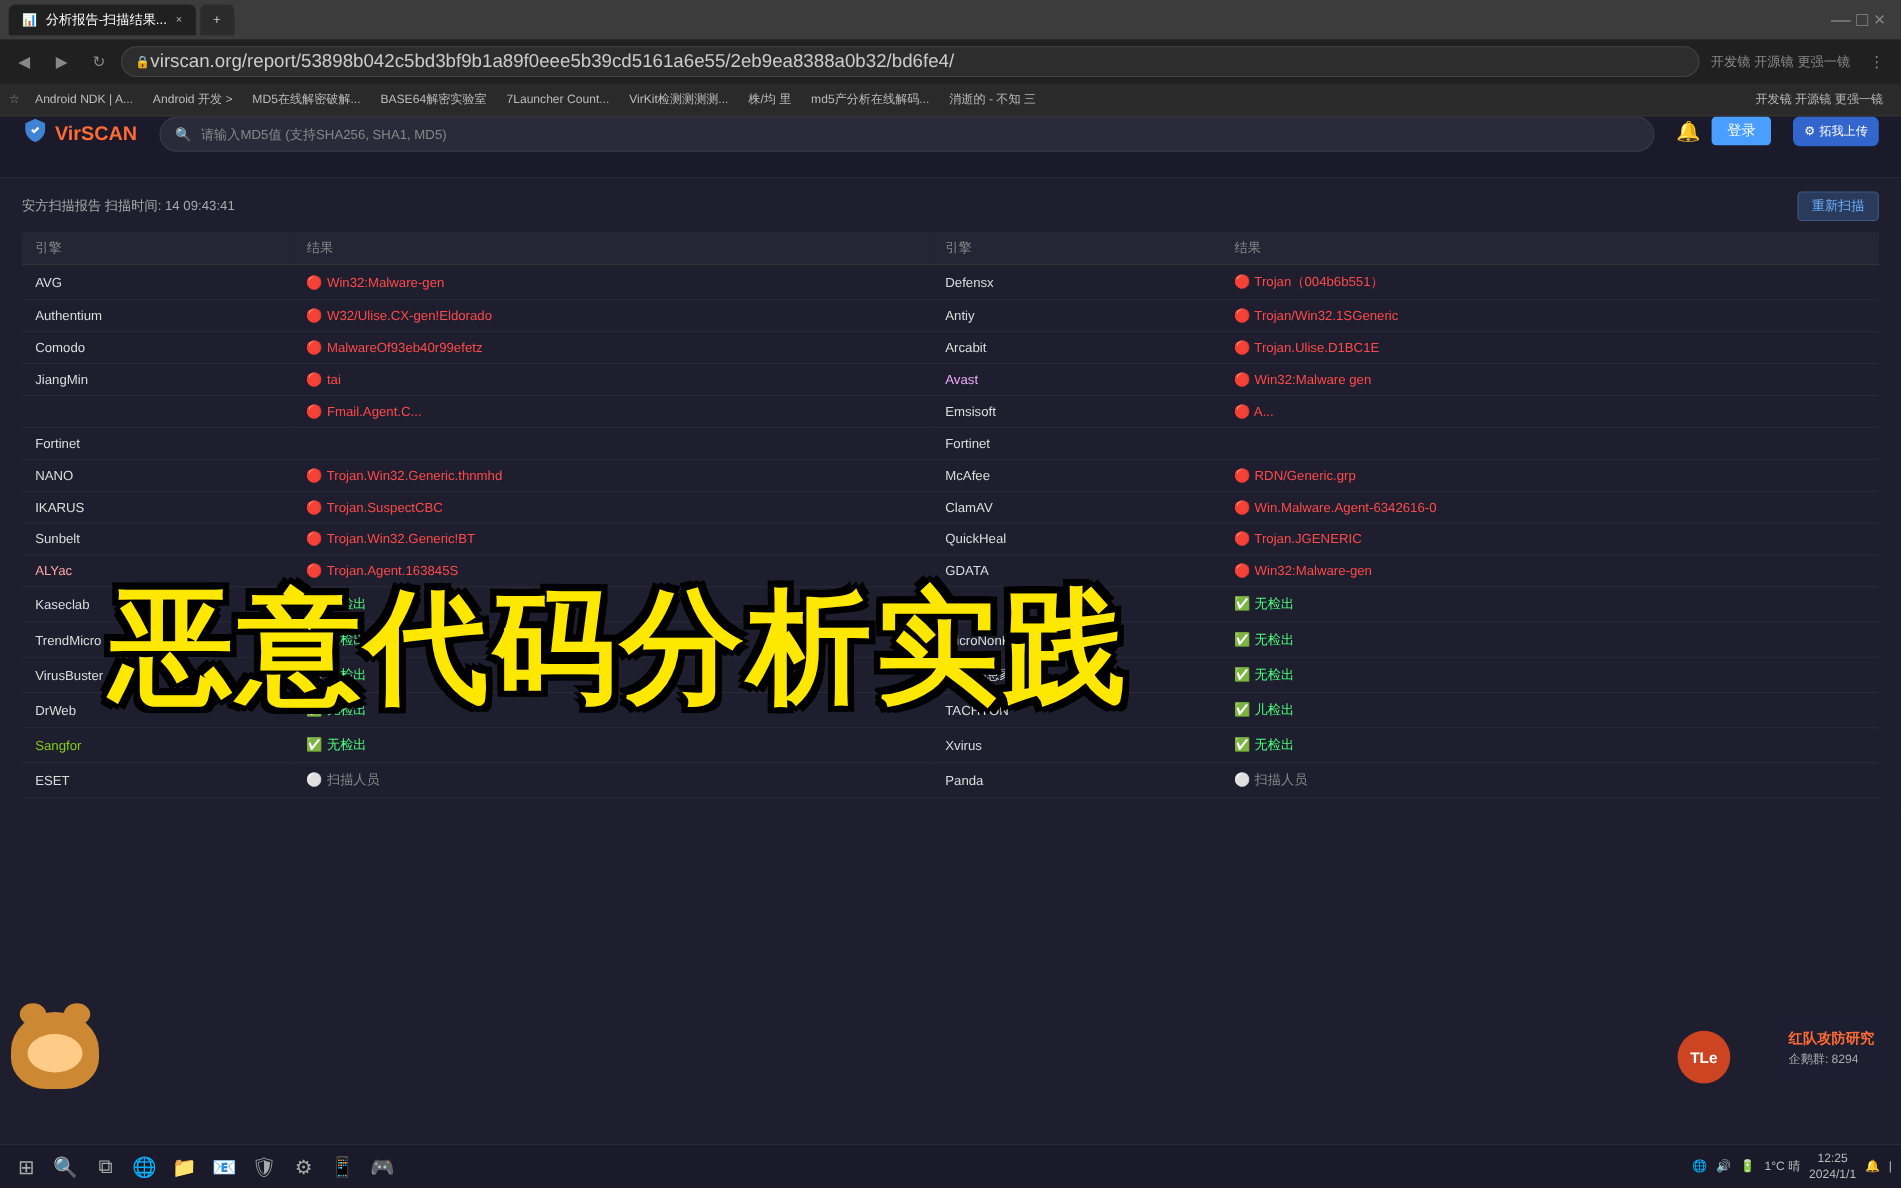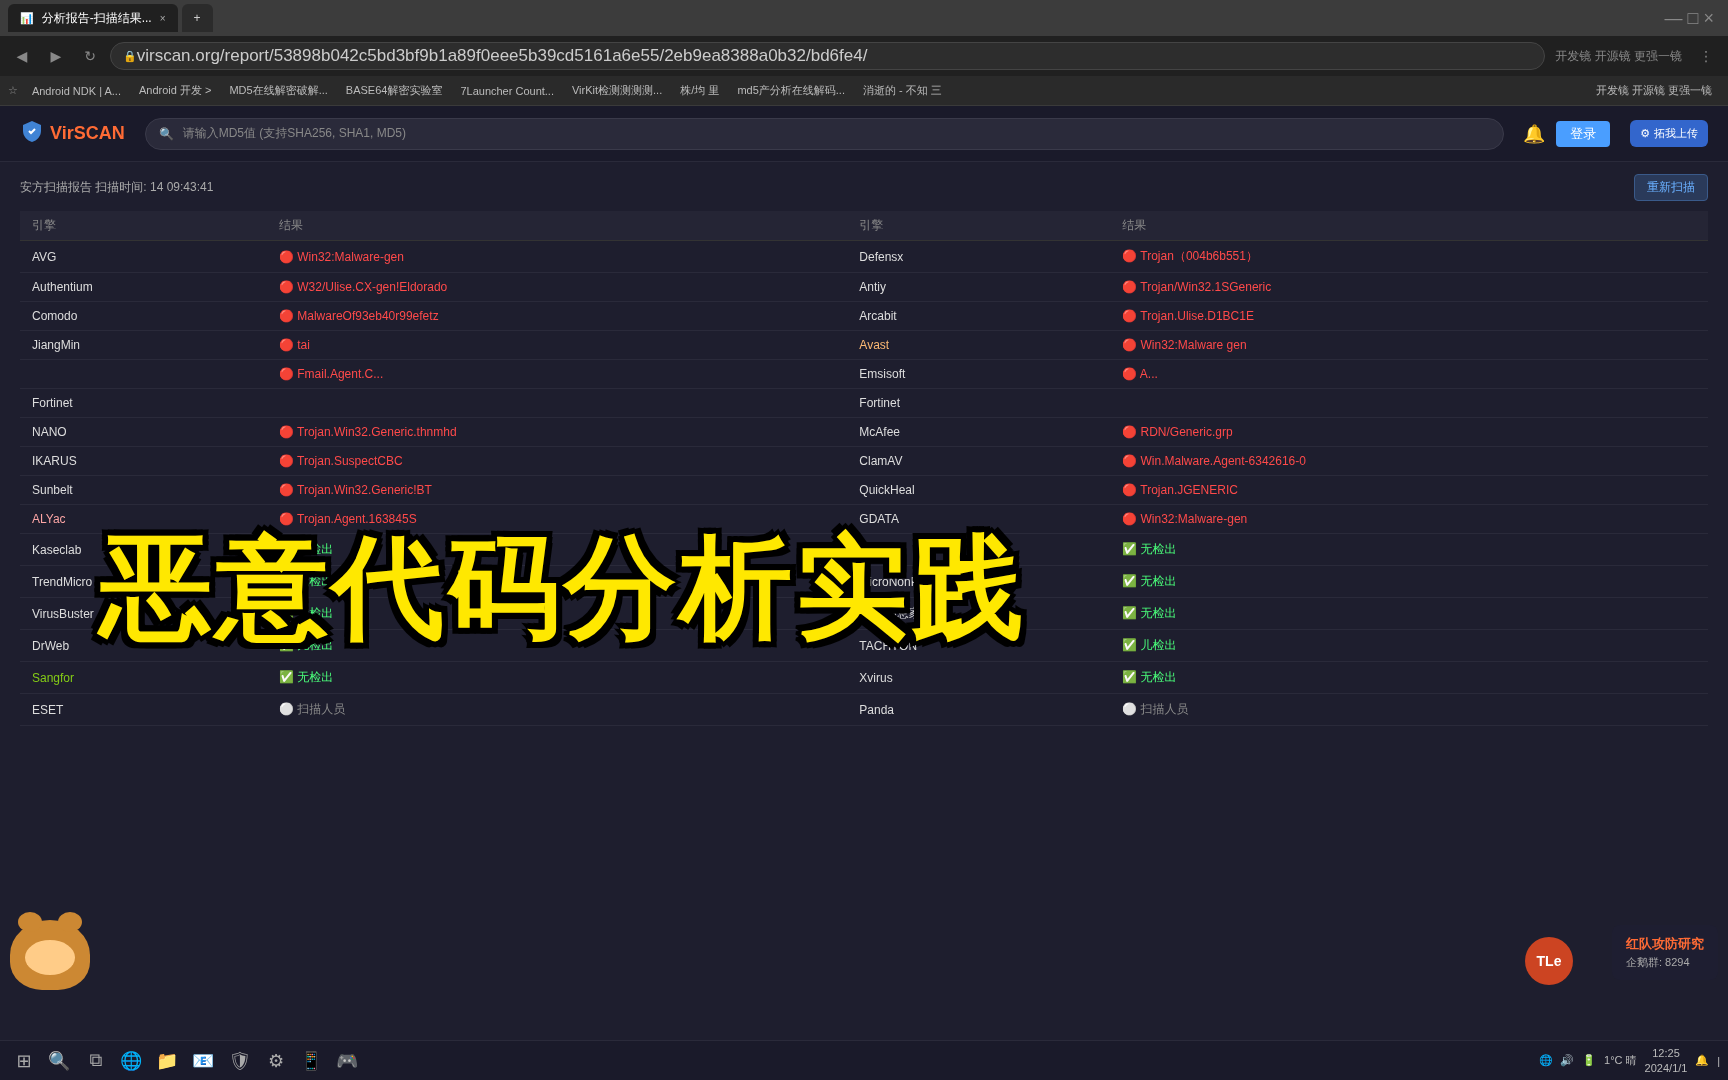--- a/index.html
+++ b/index.html
@@ -119,21 +119,21 @@
       height: calc(1080px - 36px - 40px - 30px - 30px);
       position: relative;
       overflow: hidden;
     }
 
     
     .virscan-header {
       background: #1a1a2a;
       height: 56px;
       display: flex;
-      align-items: center;
+      align-items: flex-start;
       padding: 0 20px;
       gap: 20px;
       border-bottom: 1px solid #2a2a3a;
     }
 
     .virscan-logo {
       display: flex;
       align-items: center;
       gap: 6px;
     }
@@ -539,21 +539,21 @@
     </tr>
           <tr>
       <td style="color:#ddd;">Comodo</td>
       <td style="color:#ff4a4a;">🔴 MalwareOf93eb40r99efetz</td>
       <td style="color:#ddd;">Arcabit</td>
       <td style="color:#ff4a4a;">🔴 Trojan.Ulise.D1BC1E</td>
     </tr>
           <tr>
       <td style="color:#ddd;">JiangMin</td>
       <td style="color:#ff4a4a;">🔴 tai</td>
-      <td style="color:#fdba74;">Avast</td>
+      <td style="color:#f0abfc;">Avast</td>
       <td style="color:#ff4a4a;">🔴 Win32:Malware gen</td>
     </tr>
           <tr>
       <td style="color:#ddd;"></td>
       <td style="color:#ff4a4a;">🔴 Fmail.Agent.C...</td>
       <td style="color:#ddd;">Emsisoft</td>
       <td style="color:#ff4a4a;">🔴 A...</td>
     </tr>
           <tr>
       <td style="color:#ddd;">Fortinet</td>

